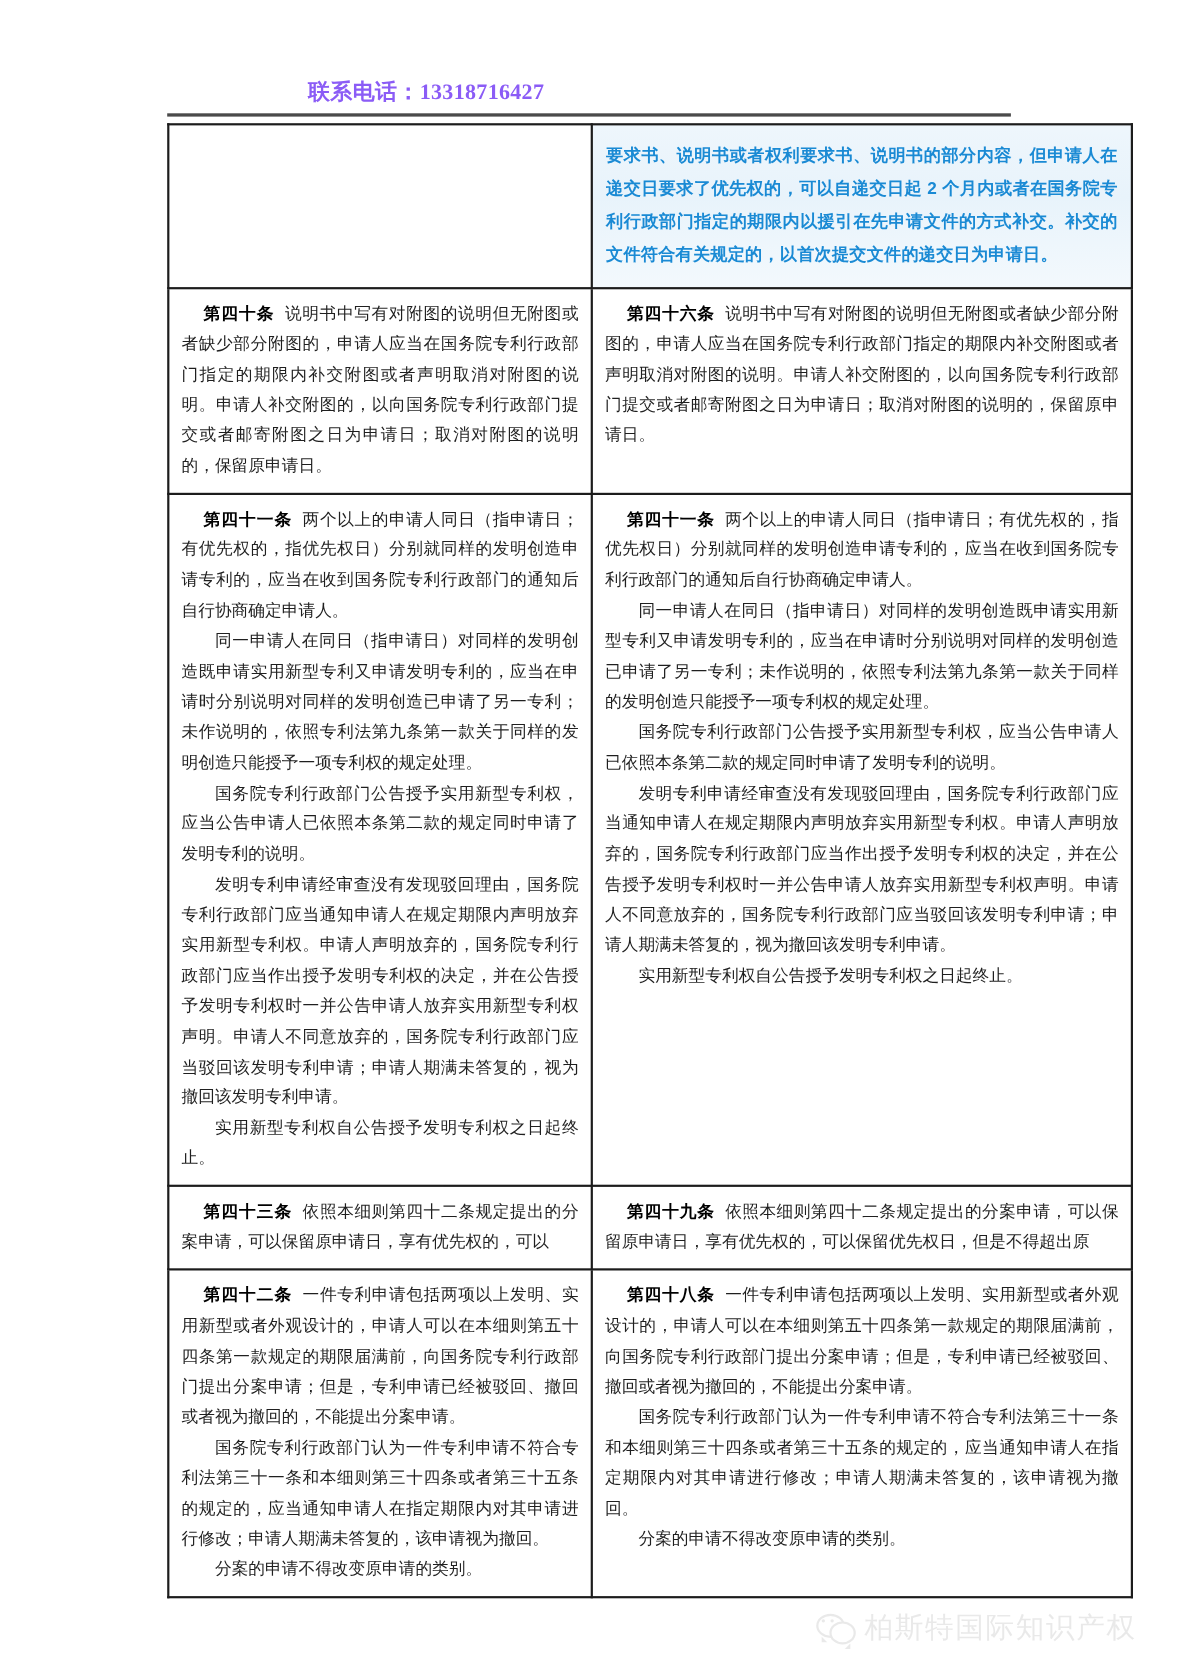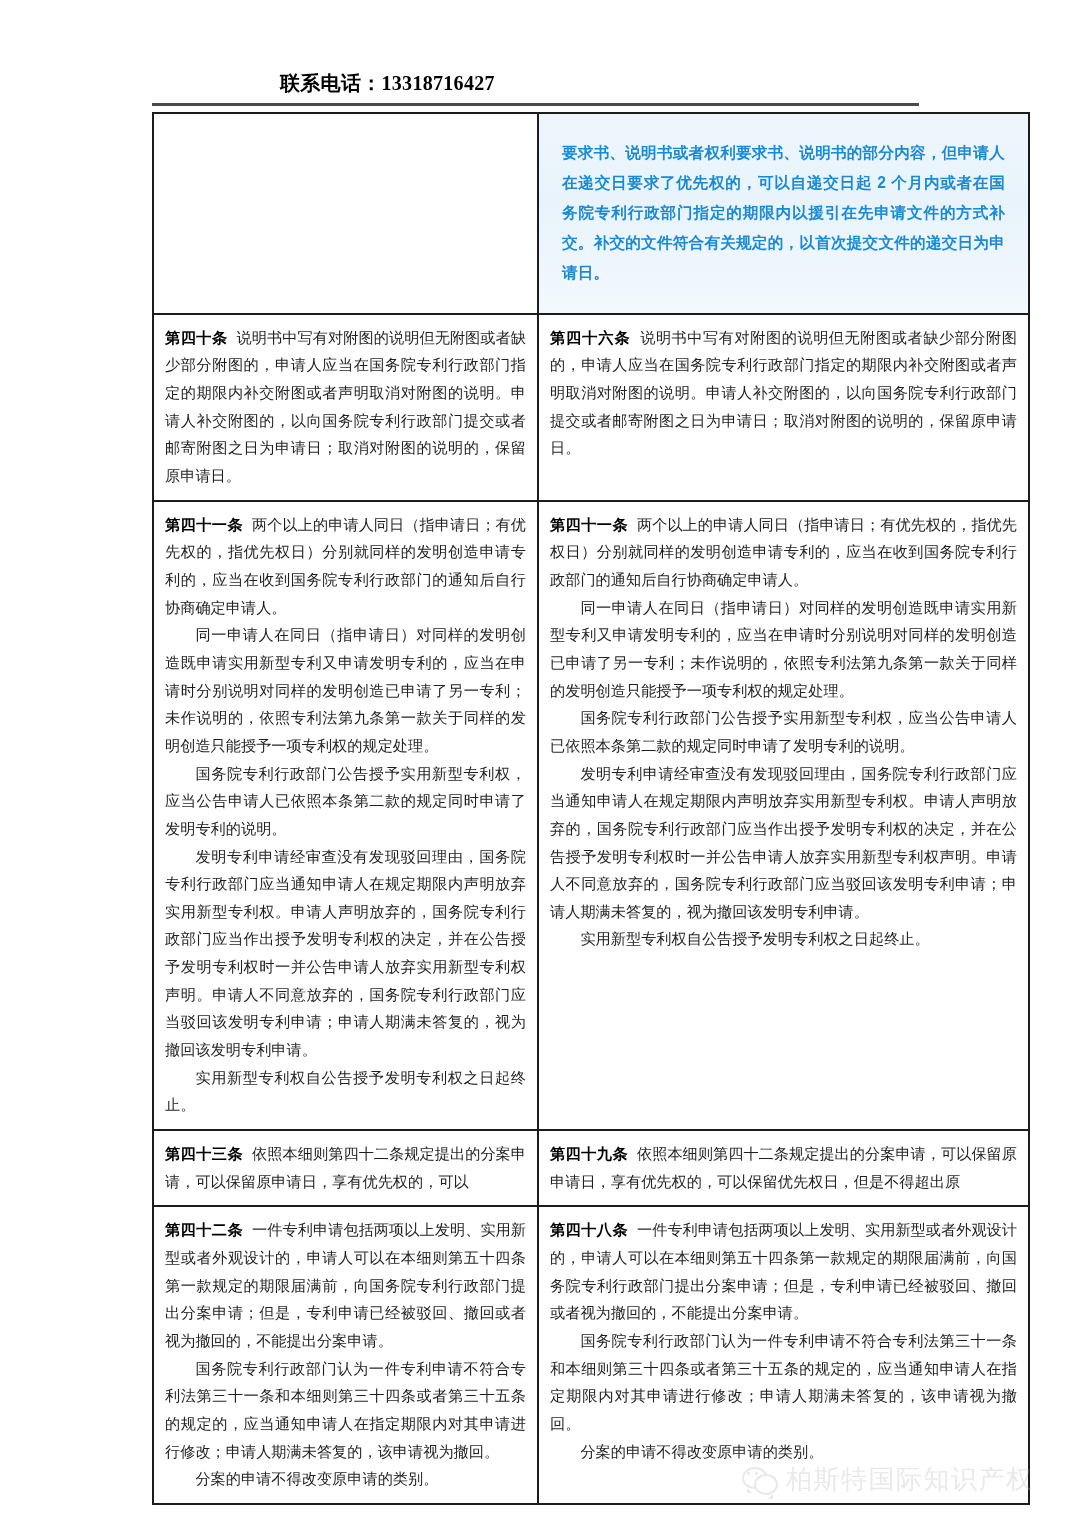--- a/index.html
+++ b/index.html
@@ -37,21 +37,21 @@
     font-weight: bold;
     font-size: 21px;
     color: #1a1a1a;
     letter-spacing: 0.5px;
     white-space: nowrap;
   }
   .contact-phone {
     font-family: "Liberation Serif", "DejaVu Serif", serif;
     font-weight: bold;
     font-size: 20px;
-    color: #000000;
+    color: #8b5cf6;
     margin-left: 128px;
     white-space: nowrap;
     letter-spacing: 0.3px;
   }
   .header-rule {
     position: absolute;
     left: 152px;
     top: 103px;
     width: 767px;
     height: 3px;
@@ -81,36 +81,37 @@
     text-justify: inter-ideograph;
     font-family: "Liberation Serif", "DejaVu Serif", serif;
   }
 
   td.cell-blank { padding: 0; }
 
   .art-no {
     font-weight: bold;
     color: #000;
     letter-spacing: 0.4px;
+    margin-left: 20px;
   }
   .art-gap { display: inline-block; width: 9px; }
 
   p.para {
     margin: 0;
     text-indent: 0;
   }
   p.para + p.para { text-indent: 2em; }
 
   
   td.blue-cell {
     background: linear-gradient(180deg, #eef6fc 0%, #e8f3fb 45%, #f3f9fd 100%);
     padding: 13px 12px 14px 12px;
   }
   .blue-text {
-    margin: 11px;
+    margin: 0;
     font-family: "Liberation Sans", "DejaVu Sans", sans-serif;
     font-weight: bold;
     font-size: 15.6px;
     line-height: 1.92;
     color: #1a8ad4;
     text-align: justify;
     text-justify: inter-ideograph;
     letter-spacing: 0.2px;
   }
 

